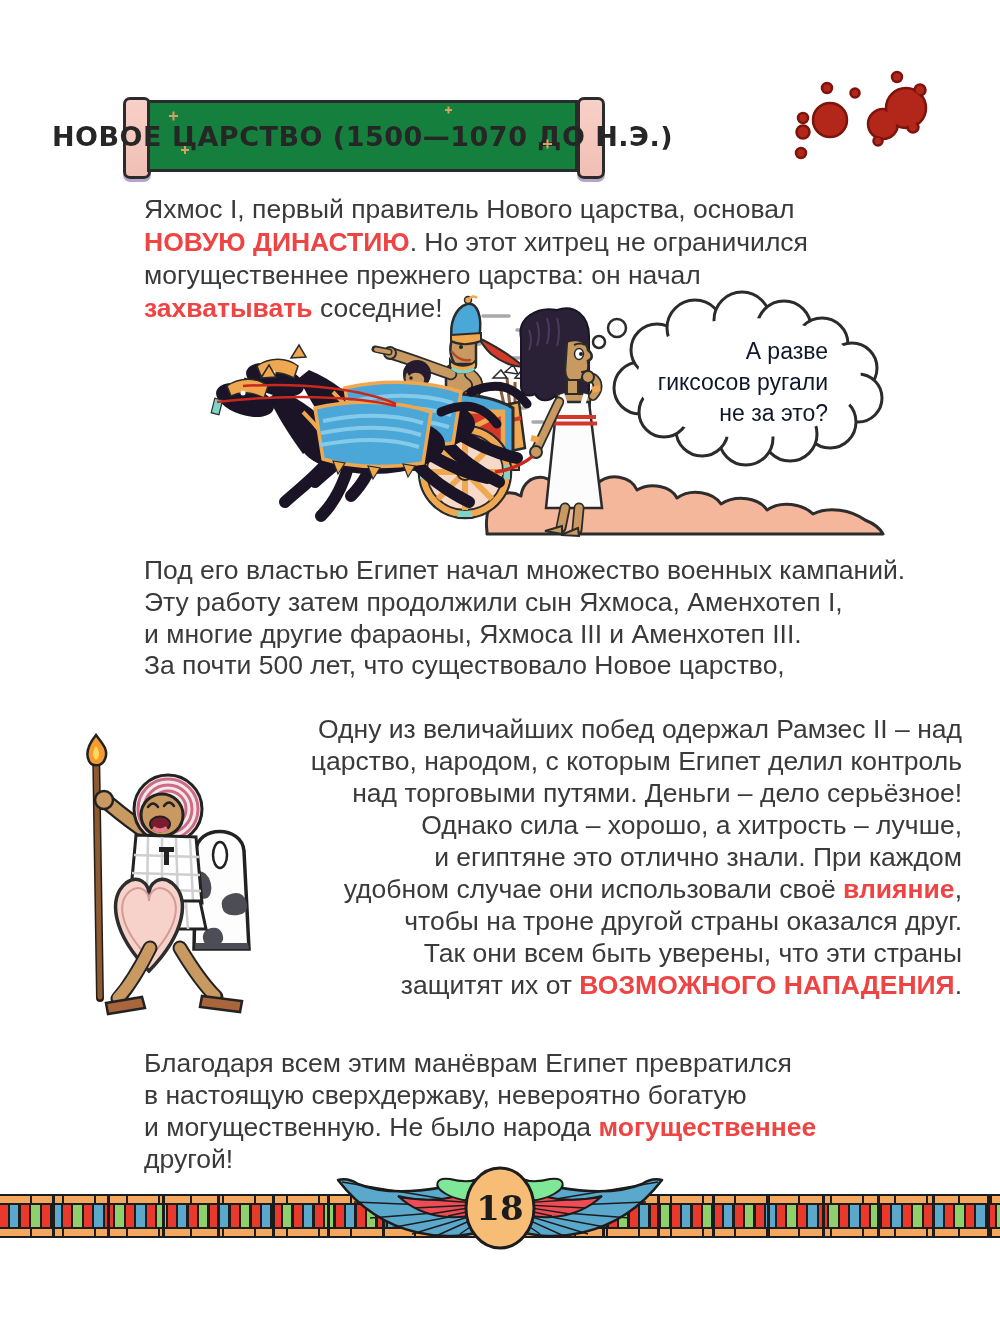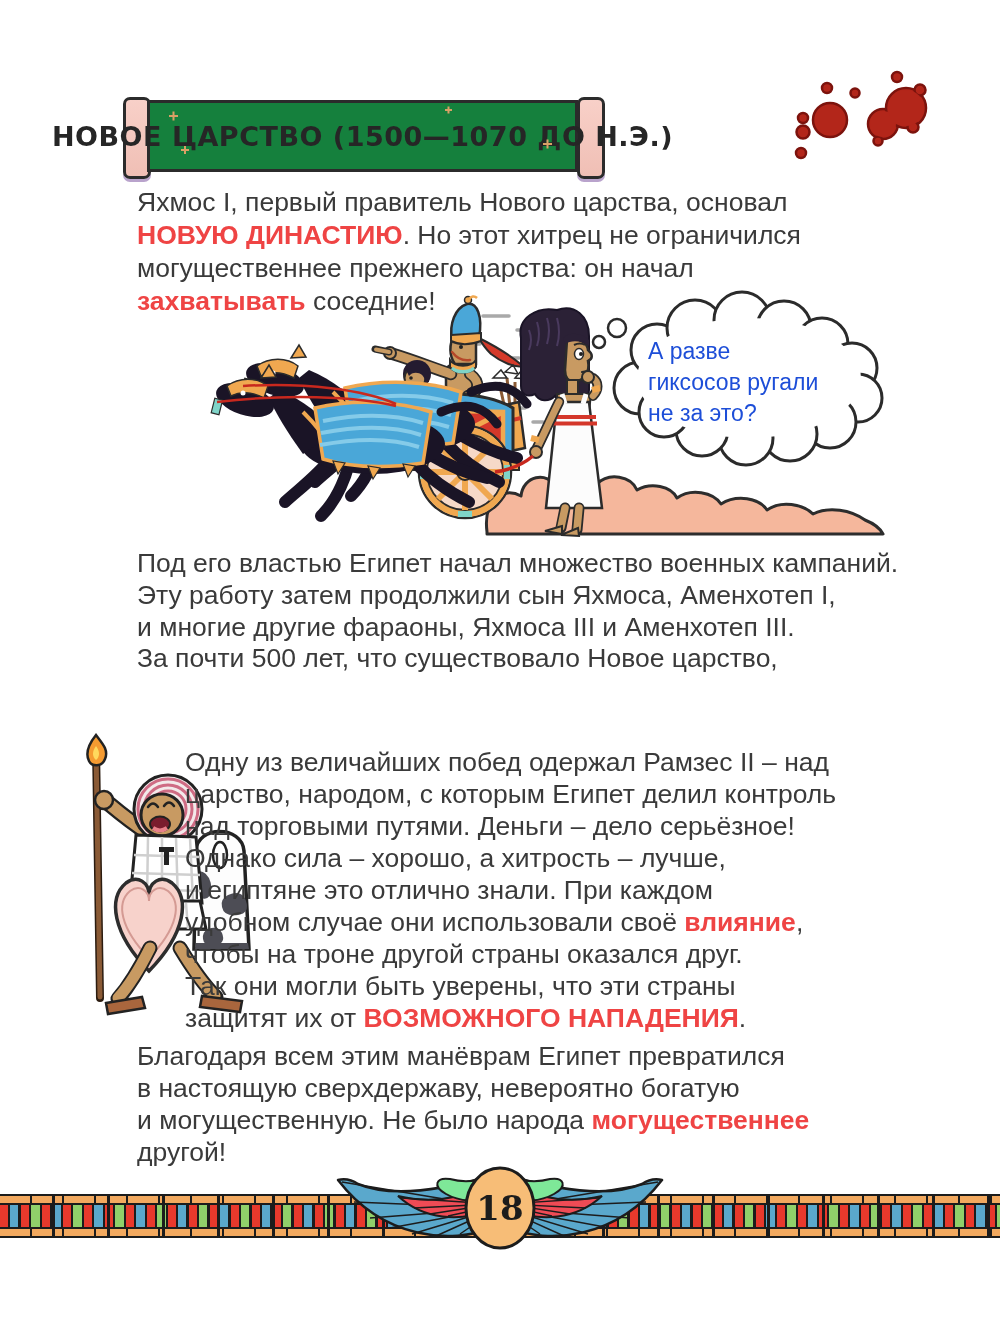--- a/index.html
+++ b/index.html
@@ -1,38 +1,38 @@
 <!DOCTYPE html>
 <html><head>
 <meta charset="utf-8">
 <style>
   html,body{margin:0;padding:0;background:#ffffff;}
   #page{position:relative;width:1000px;height:1317px;background:#ffffff;overflow:hidden;
         font-family:"Liberation Sans",sans-serif;color:#3a3a3a;}
   .abs{position:absolute;}
-  .body-text{margin:0;font-size:26.5px;color:#3a3a3a;}
+  .body-text{margin:7px;font-size:26.5px;color:#3a3a3a;}
   .body-text b{font-weight:700;color:#ef4444;}
   
   .banner-main{left:147px;top:100px;width:425px;height:66px;background:#15803d;
                border:3px solid #2b2b2b;display:flex;align-items:center;justify-content:center;}
   .banner-title{font-family:"DejaVu Sans",sans-serif;font-weight:700;font-size:27px;
                 letter-spacing:.5px;color:#262626;white-space:nowrap;}
   .roll{width:22px;height:76px;background:linear-gradient(#f8d0c8,#f0bfb5);
         border:3px solid #2b2b2b;border-radius:7px;box-shadow:0 3px 0 #b9a3cc;}
   .roll-l{left:123px;top:97px;}
   .roll-r{left:577px;top:97px;}
   .banner-sparkles{left:147px;top:100px;pointer-events:none;}
   
   .p1{left:137px;top:186px;width:740px;line-height:33px;}
   .p2{left:137px;top:548px;width:800px;line-height:31.8px;}
-  .p3{left:185px;top:746px;width:770px;line-height:32px;text-align:left;}
+  .p3{left:185px;top:706px;width:770px;line-height:32px;text-align:right;}
   .p4{left:137px;top:1040px;width:760px;line-height:32px;}
   
-  .bubble-text{left:648px;top:336px;width:180px;text-align:left;
-               font-size:23px;line-height:31px;color:#1d4ed8;}
+  .bubble-text{left:648px;top:336px;width:180px;text-align:right;
+               font-size:23px;line-height:31px;color:#0f172a;}
   
   .footer-band{left:0;top:1194px;width:1000px;}
   .band-strip{height:7px;background:
       repeating-linear-gradient(90deg,transparent 0 30px,#1c1c1c 30px 32px),#f2a95f;}
   .band-strip.top{border-top:2px solid #1c1c1c;border-bottom:2px solid #1c1c1c;}
   .band-strip.bottom{border-top:2px solid #1c1c1c;border-bottom:2px solid #1c1c1c;}
   .band-mid{height:22px;background:repeating-linear-gradient(90deg,
       #e8392c 0 8px,#1c1c1c 8px 10.5px,#5aa8cc 10.5px 18.5px,#1c1c1c 18.5px 21px,
       #e8392c 21px 29px,#1c1c1c 29px 31.5px,#90d06a 31.5px 39.5px,#1c1c1c 39.5px 42px);}
   .band-dividers{left:0;top:1194px;width:1000px;height:44px;
@@ -294,21 +294,21 @@
   </svg>
 
   <p class="abs body-text p3">
     <span>Одну из величайших побед одержал Рамзес II – над</span><br>
     <span>царство, народом, с которым Египет делил контроль</span><br>
     <span>над торговыми путями. Деньги – дело серьёзное!</span><br>
     <span>Однако сила – хорошо, а хитрость – лучше,</span><br>
     <span>и египтяне это отлично знали. При каждом</span><br>
     <span>удобном случае они использовали своё </span><b>влияние</b><span>,</span><br>
     <span>чтобы на троне другой страны оказался друг.</span><br>
-    <span>Так они могли быть уверены, что эти страны</span><br>
+    <span>Так они всем быть уверены, что эти страны</span><br>
     <span>защитят их от </span><b>ВОЗМОЖНОГО НАПАДЕНИЯ</b><span>.</span>
   </p>
 
   <p class="abs body-text p4">
     <span>Благодаря всем этим манёврам Египет превратился</span><br>
     <span>в настоящую сверхдержаву, невероятно богатую</span><br>
     <span>и могущественную. Не было народа </span><b>могущественнее</b><br>
     <span>другой!</span>
   </p>
 

